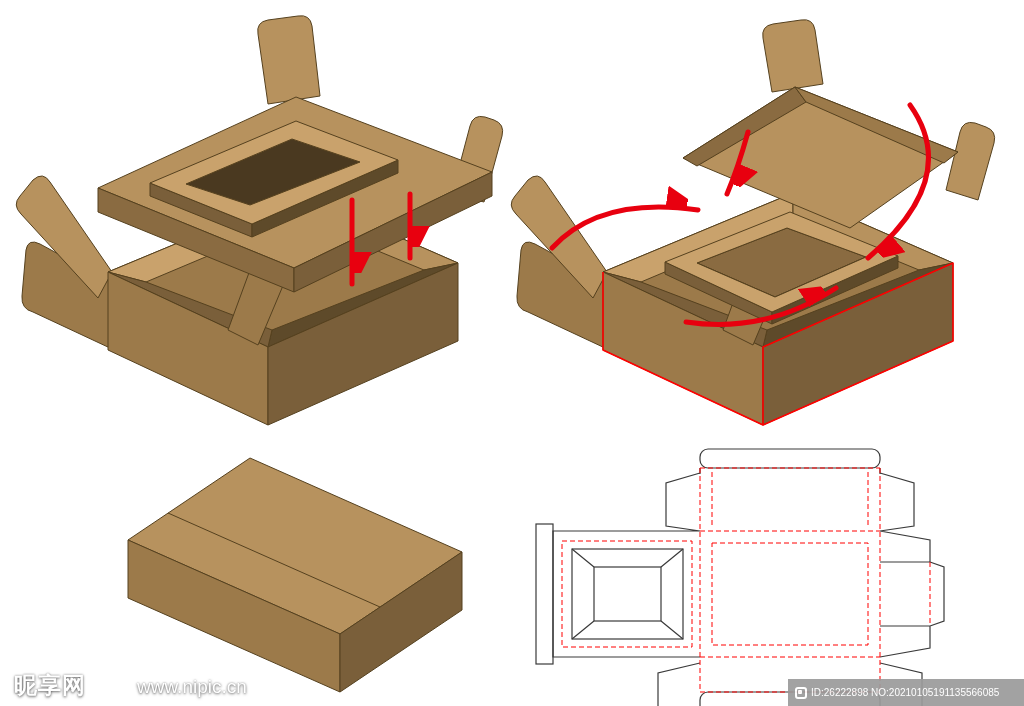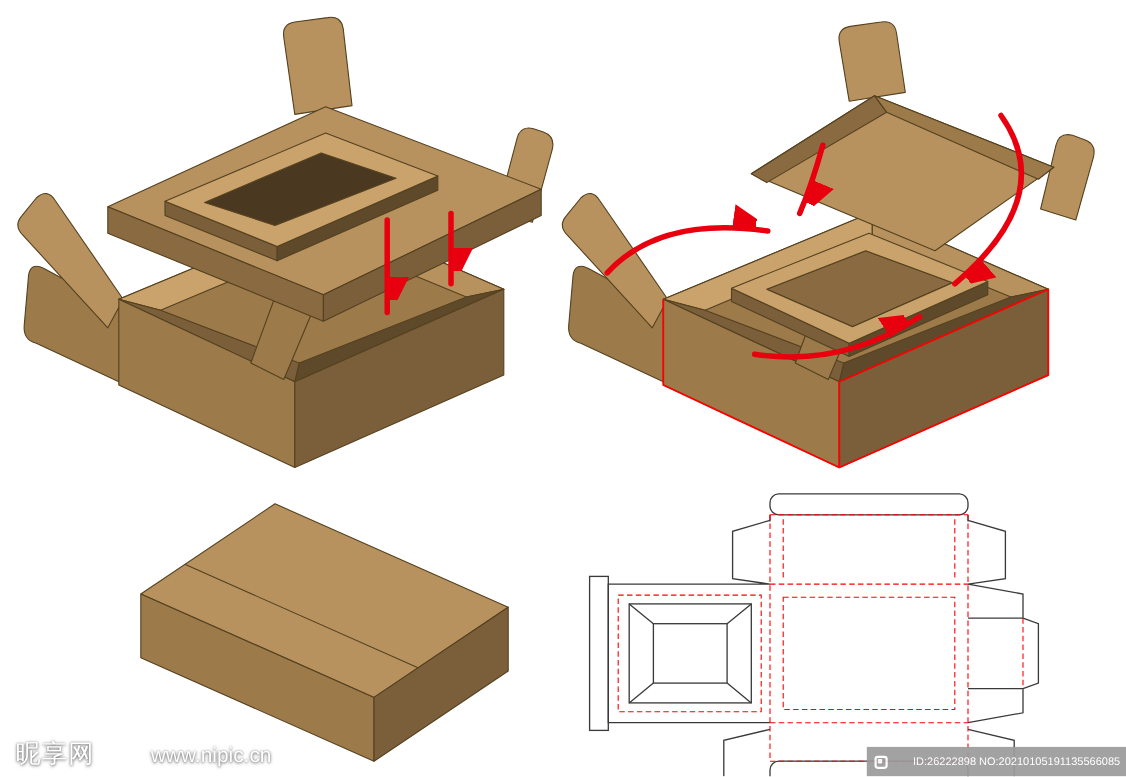--- a/index.html
+++ b/index.html
@@ -24,27 +24,27 @@
 
   
   .die-cut {stroke:var(--c-dieline-black,#3a3a3a);stroke-width:1.2;fill:none;}
   .die-fold{stroke:var(--c-dieline-red,#ff0000);stroke-width:1;fill:none;stroke-dasharray:5 3;}
   .red-edge{stroke:var(--c-dieline-red,#ff0000);stroke-width:1.6;fill:none;stroke-linejoin:round;}
 
   
   .watermark{position:absolute;left:14px;bottom:5px;display:flex;align-items:baseline;gap:8px;
              color:var(--c-watermark-text,#ffffff);
              text-shadow:0 1px 3px rgba(0,0,0,.55),0 0 2px rgba(0,0,0,.35);}
-  .wm-name{font-size:23px;font-weight:normal;letter-spacing:1px;}
+  .wm-name{font-size:23px;font-weight:bold;letter-spacing:1px;}
   .wm-url{font-size:19px;margin-left:43px;}
 
   
   .id-bar{position:absolute;left:788px;top:679px;width:236px;height:27px;box-sizing:border-box;
           background:var(--c-idbar-bg,#9b9b9b);opacity:.93;display:flex;align-items:center;
-          gap:23px;padding:0 7px;color:#fff;font-size:10px;white-space:nowrap;}
+          gap:4px;padding:0 7px;color:#fff;font-size:10px;white-space:nowrap;}
   .id-icon{flex:0 0 auto;width:12px;height:12px;border:2px solid #fff;border-radius:3px;position:relative;box-sizing:border-box;}
   .id-icon::after{content:"";position:absolute;left:1px;top:1px;width:4px;height:4px;background:#fff;border-radius:1px;}
 </style>
 </head>
 <body>
 
 <div class="canvas">
 
 <svg width="1024" height="706" viewBox="0 0 1024 706" xmlns="http://www.w3.org/2000/svg" xmlns:xlink="http://www.w3.org/1999/xlink">
   <defs>

